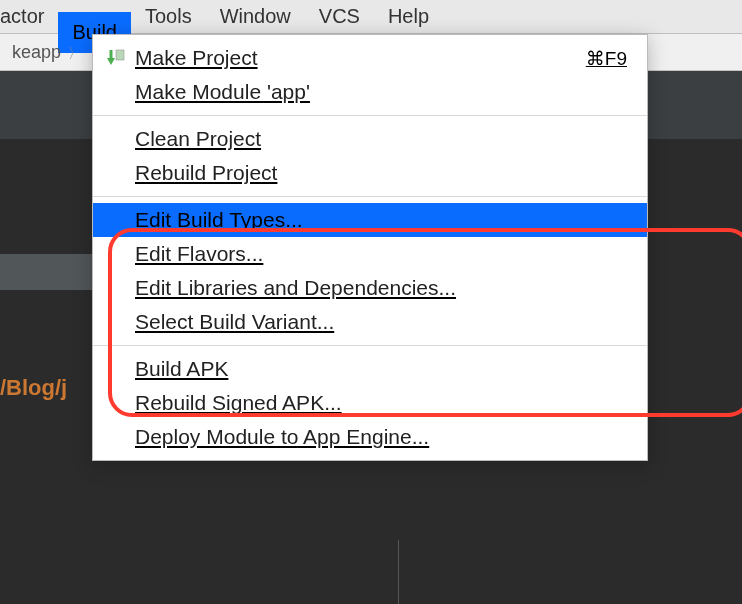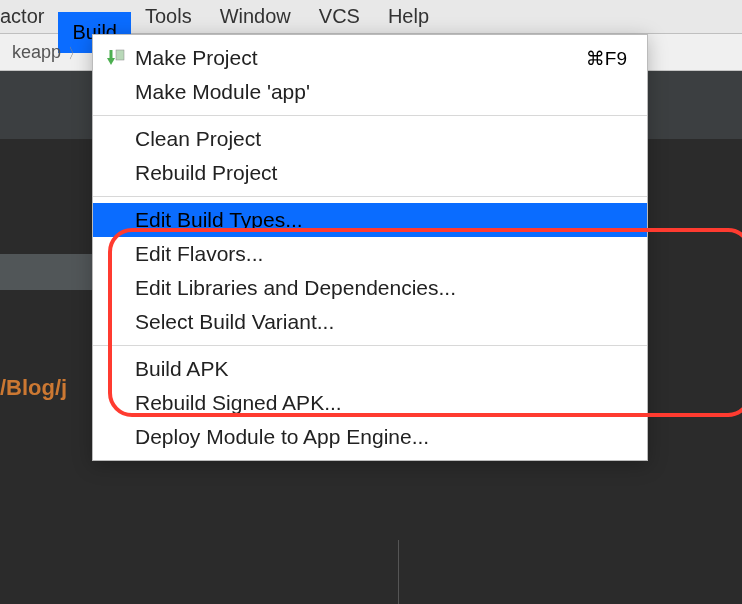--- a/index.html
+++ b/index.html
@@ -101,20 +101,21 @@
     }
     .dropdown {
       position: absolute;
       top: 34px;
       left: 92px;
       width: 556px;
       background: #fff;
       border: 1px solid #bbb;
       box-shadow: 0 4px 18px rgba(0,0,0,0.25);
       padding: 6px 0;
+      text-decoration: underline;
     }
     .dropdown-item {
       display: flex;
       align-items: center;
       height: 34px;
       padding: 0 20px 0 42px;
       font-size: 21px;
       color: #222;
       position: relative;
       cursor: default;

